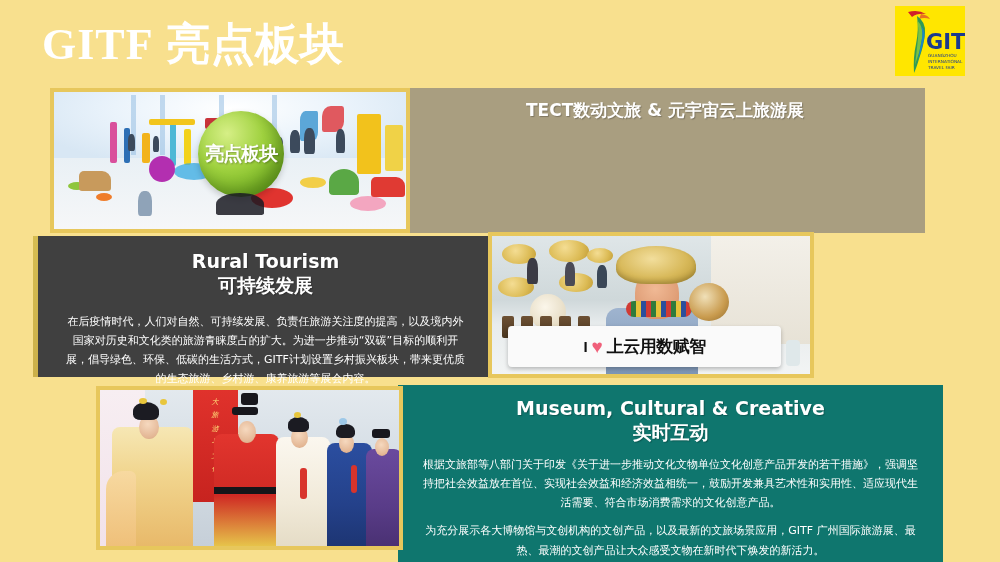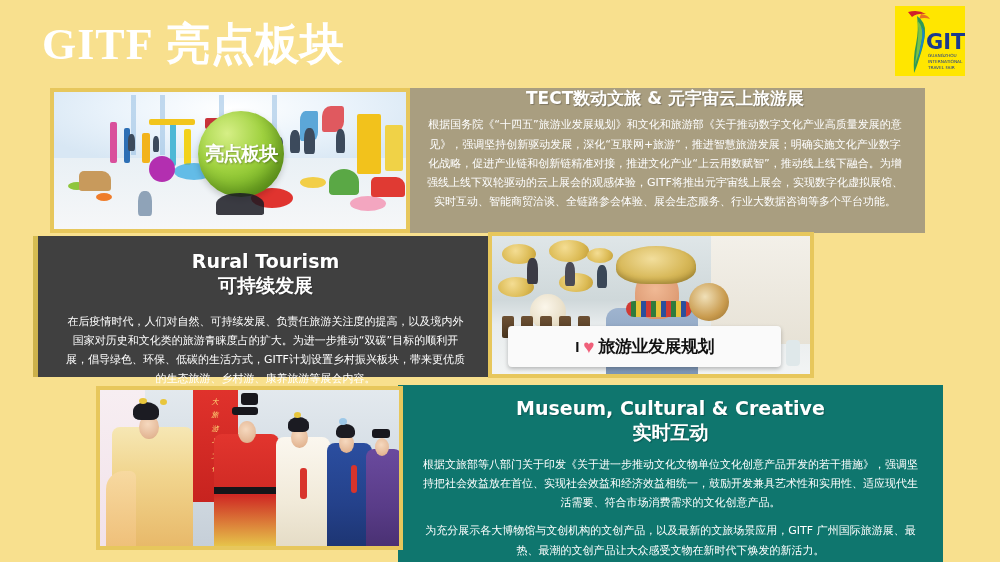--- a/index.html
+++ b/index.html
@@ -49,21 +49,21 @@
     text-shadow:1px 1px 1px rgba(0,0,0,.25);
     line-height:1.25;
   }
   .pbody {
     color:#ffffff; text-align:center; line-height:1.75;
     font-family:"DejaVu Sans","Liberation Sans",sans-serif;
   }
 
   
   #panel1 { left:405px; top:88px; width:520px; height:145px; background:#a99e80; }
-  #panel1 .ptitle { font-size:17px; }
+  #panel1 .ptitle { font-size:17px; padding-top:12px; }
   #panel1 .pbody  { font-size:11px; padding:6px 22px 0 22px; }
 
   
   #panel2 { left:38px; top:236px; width:455px; height:141px; background:#404040; }
   #panel2::before {
     content:""; position:absolute; left:-5px; top:0; width:5px; height:100%;
     background:linear-gradient(180deg,#d6bd52,#cbb04a);
   }
   #panel2 .ptitle { font-size:19px; padding-top:14px; }
   #panel2 .pbody  { font-size:11px; padding:14px 26px 0 26px; }
@@ -193,21 +193,20 @@
       <text x="31" y="43" font-family="DejaVu Sans, sans-serif" font-size="21" font-weight="bold" fill="#1b3a8f">GITF</text>
       <text x="33" y="51" font-family="DejaVu Sans, sans-serif" font-size="4.3" fill="#1b3a8f">GUANGZHOU</text>
       <text x="33" y="57" font-family="DejaVu Sans, sans-serif" font-size="4.3" fill="#1b3a8f">INTERNATIONAL</text>
       <text x="33" y="63" font-family="DejaVu Sans, sans-serif" font-size="4.3" fill="#1b3a8f">TRAVEL FAIR</text>
     </svg>
   </div>
 
   <div class="panel" id="panel1">
     <div class="txtwrap">
       <div class="ptitle">TECT数动文旅 &amp; 元宇宙云上旅游展</div>
-      <div class="pbody">根据国务院《“十四五”旅游业发展规划》和文化和旅游部《关于推动数字文化产业高质量发展的意见》，强调坚持创新驱动发展，深化“互联网+旅游”，推进智慧旅游发展；明确实施文化产业数字化战略，促进产业链和创新链精准对接，推进文化产业“上云用数赋智”，推动线上线下融合。为增强线上线下双轮驱动的云上展会的观感体验，GITF将推出元宇宙线上展会，实现数字化虚拟展馆、实时互动、智能商贸洽谈、全链路参会体验、展会生态服务、行业大数据咨询等多个平台功能。</div>
     </div>
   </div>
 
   <div class="photo" id="photo1">
     <div class="inner">
       <div class="p1bg"></div>
       <div class="p1floor"></div>
       <div class="p1win" style="left:22%"></div>
       <div class="p1win" style="left:30%"></div>
       <div class="p1win" style="left:47%"></div>
@@ -281,21 +280,21 @@
       <div class="p2body"></div>
       <div class="p2face"></div>
       <div class="p2bighat"></div>
       <div class="p2scarf"></div>
       <div class="p2hat" style="left:62%; top:34%; width:40px; height:38px; border-radius:50%;
             background:radial-gradient(circle at 40% 36%,#f0e0b8,#c99b4e 60%,#8f6a2c 100%)"></div>
       <div class="p2sm" style="right:3%; bottom:6%; width:14px; height:26px; background:#dfe8ea; border-radius:4px"></div>
       <div class="p2sign">
         <span class="i">I</span>
         <span class="heart">♥</span>
-        <span class="zh">旅游业发展规划</span>
+        <span class="zh">上云用数赋智</span>
       </div>
     </div>
     <div class="frame"></div>
   </div>
 
   <div class="panel" id="panel3">
     <div class="txtwrap">
       <div class="ptitle">
         <div>Museum, Cultural &amp; Creative</div>
         <div>实时互动</div>

